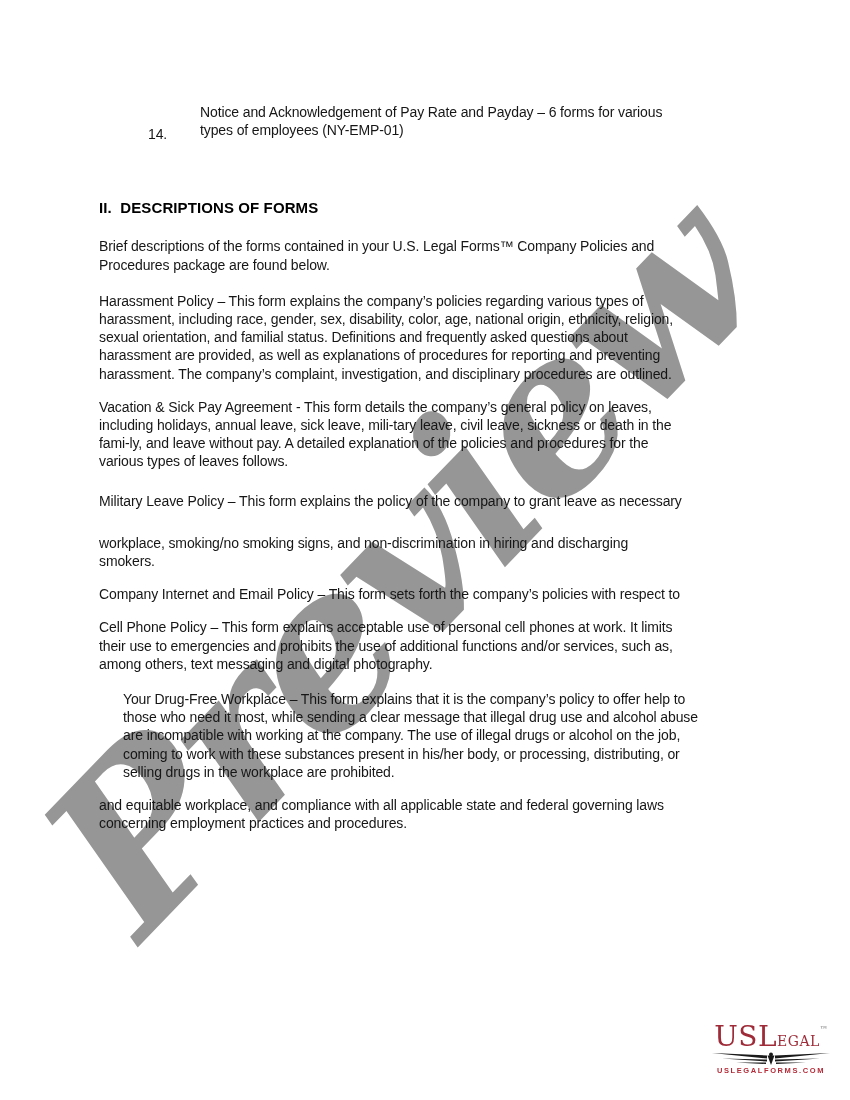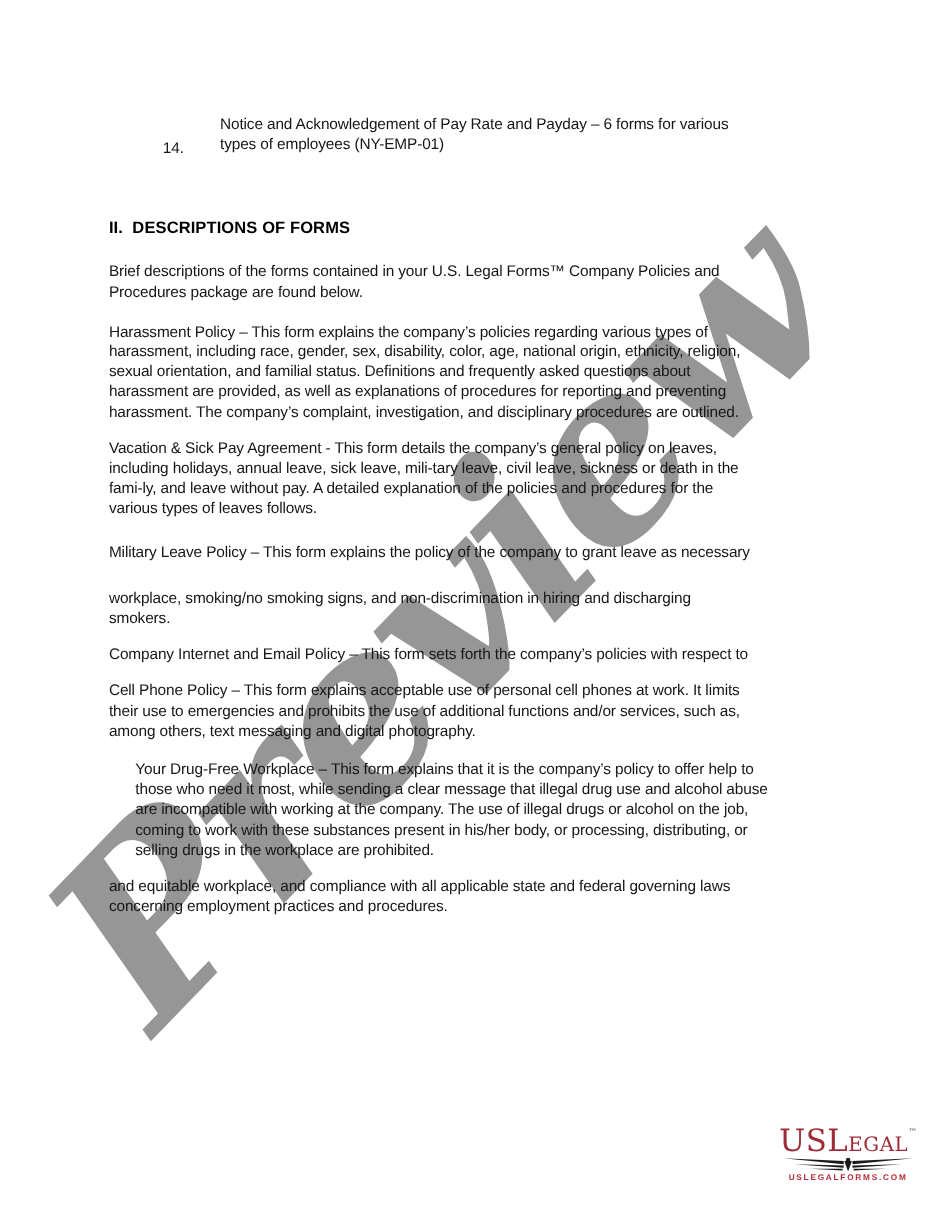--- a/index.html
+++ b/index.html
@@ -37,21 +37,21 @@
   
   .logo {
     position:absolute; right:12px; top:1023px; z-index:1; width:134px;
     text-align:center; line-height:1;
   }
   .logo .brand {
     font-family:"DejaVu Serif", serif; color:#9e2b37; white-space:nowrap;
     letter-spacing:0.5px;
   }
   .logo .brand .big  { font-size:28px; }
-  .logo .brand .small{ font-size:18px; }
+  .logo .brand .small{ font-size:14px; }
   .logo .tm { font-size:8px; color:#666; vertical-align:14px; letter-spacing:0; }
   .logo .eagle { margin:1px auto 2px auto; display:block; }
   .logo .url {
     font-size:7.5px; font-weight:bold; letter-spacing:1.6px; color:#b52b38;
     white-space:nowrap;
   }
 </style>
 </head>
 <body>
 

